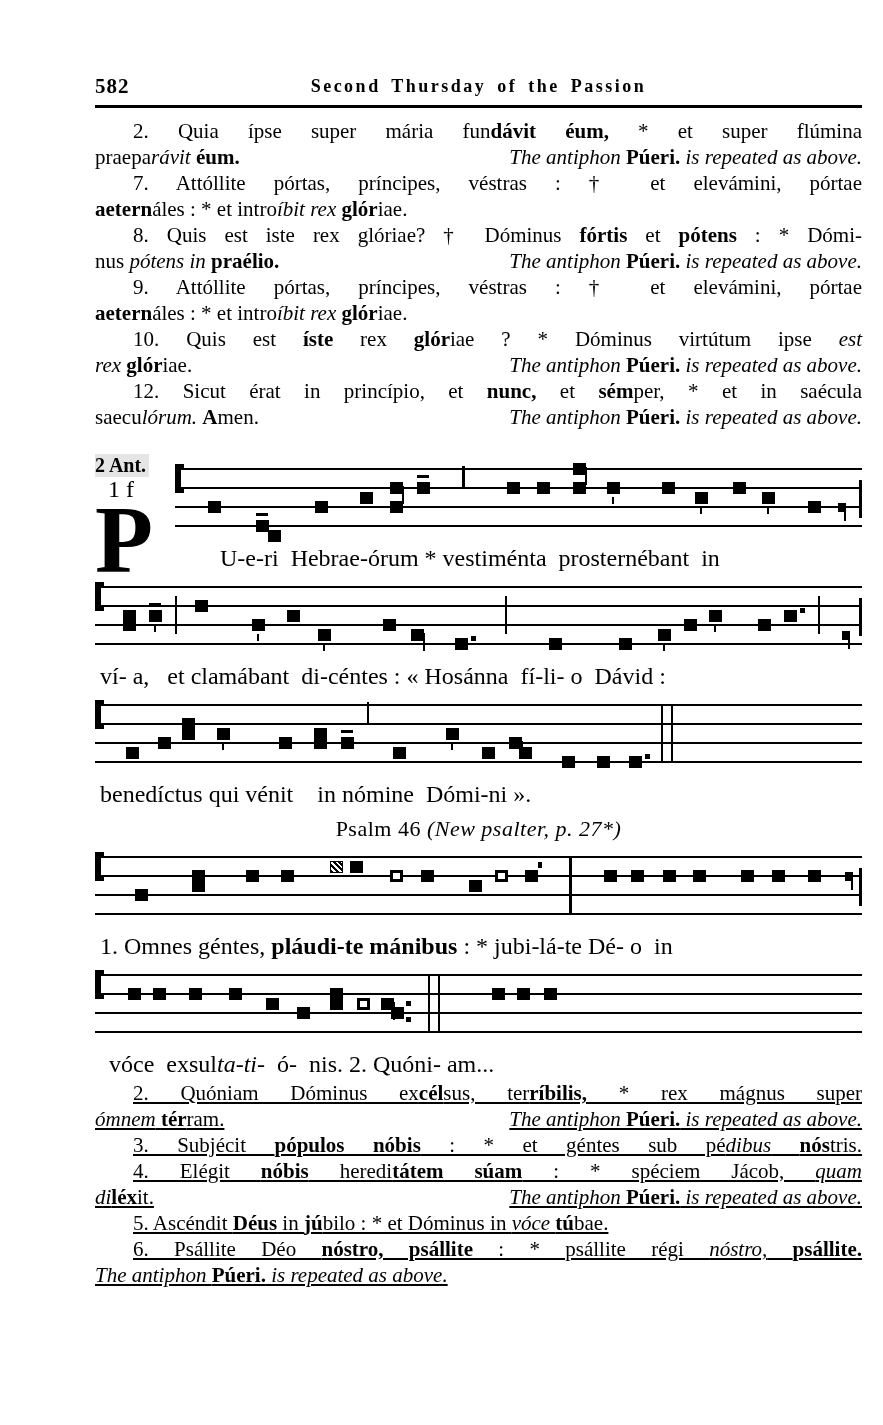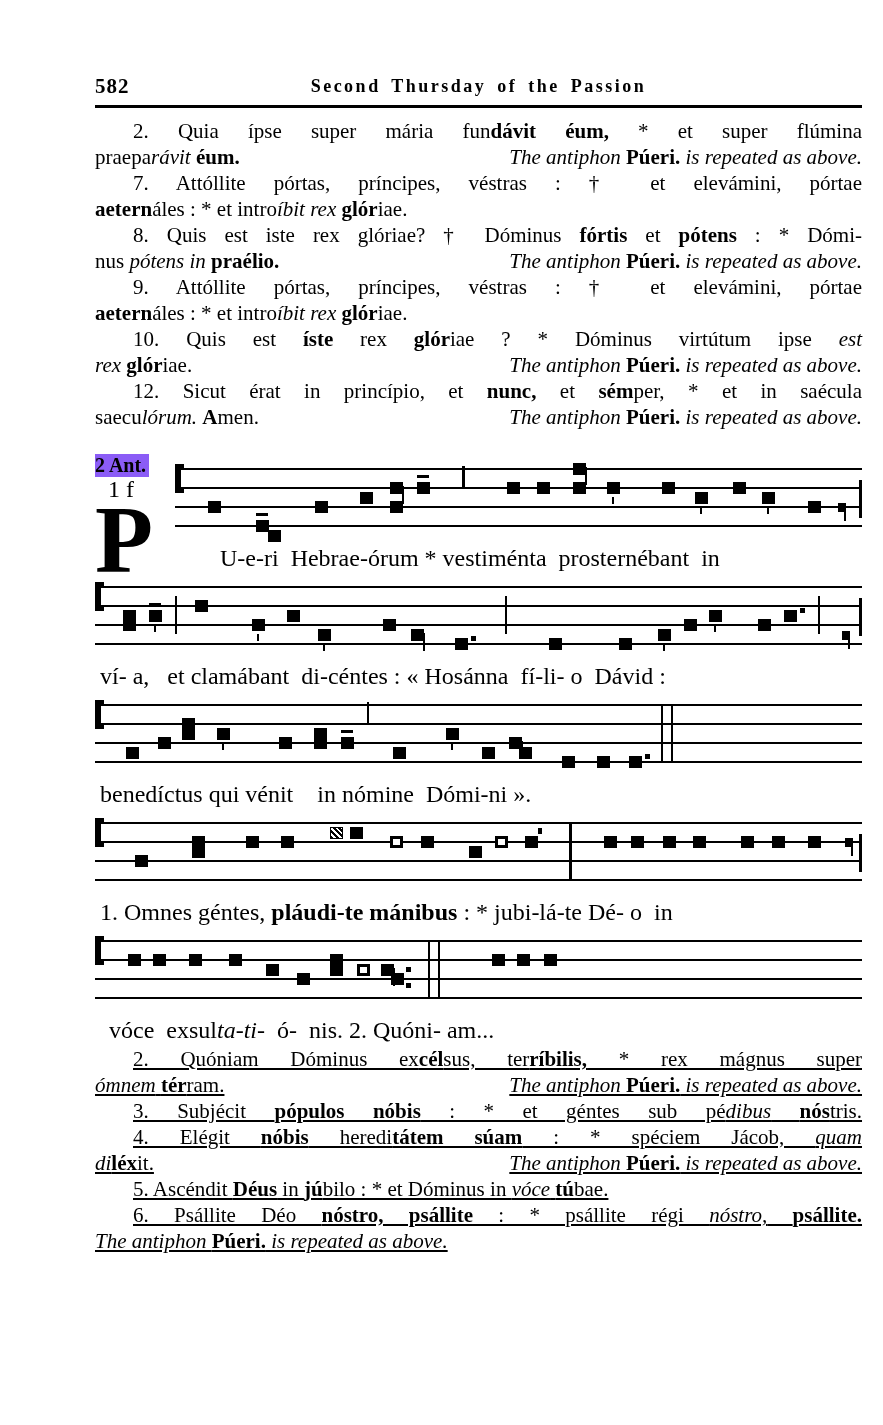--- a/index.html
+++ b/index.html
@@ -15,21 +15,21 @@
   
   .verses{margin-top:10px;font-size:21px;line-height:26px;}
   .line{min-height:26px;}
   .jl{text-align:justify;text-align-last:justify;}
   .ind{text-indent:38px;}
   .split{display:flex;justify-content:space-between;}
   .si{font-style:italic;}
   .sb{font-weight:bold;}
   
   .chant{position:relative;margin-top:26px;}
-  .antlabel{position:absolute;left:0;top:-2px;font-weight:bold;font-size:20px;z-index:3;background:#8b5cf6;padding-right:3px;}
+  .antlabel{position:absolute;left:0;top:-2px;font-weight:bold;font-size:20px;z-index:3;background:#e5e5e5;padding-right:3px;}
   .modelabel{position:absolute;left:13px;top:20px;font-weight:normal;font-size:24px;z-index:3;}
   .dropcap{position:absolute;left:0;top:46px;font-size:95px;line-height:0.80;font-weight:bold;z-index:3;}
   .staffrow{position:relative;height:86px;}
   .staff{position:absolute;left:0;right:0;top:0;bottom:0;}
   .sline{position:absolute;left:0;right:0;height:2px;background:#000;}
   .clef{position:absolute;left:0;top:8px;width:9px;height:29px;box-sizing:border-box;
         border-left:6px solid #000;border-top:5px solid #000;border-bottom:5px solid #000;}
   .ng{position:absolute;top:0;bottom:0;width:0;}
   .nt{position:absolute;box-sizing:border-box;width:13px;height:12px;background:#000;}
   .nt.h{background:#fff;border:3px solid #000;}
@@ -316,20 +316,23 @@
               </div>
               <div class="ng" style="left: 69.6%;">
                 <div class="nt" style="left: 0px; top: 64px;"></div>
                 <div class="mk" style="left: 16px; top: 62px; width: 5px; height: 5px;"></div>
               </div>
             </div>
           </div>
           <div class="lyric" style="margin-left: 5px;"><span>benedíctus qui vénit    in nómine  Dómi-ni ».</span></div>
         </div>
 
+      <div class="psheading">
+        <span><span>Psalm 46 </span><span class="si">(New psalter, p. 27*)</span></span>
+      </div>
 
       <div>
           <div class="staffrow" style="margin-left: 0px;">
             <div class="staff">
               <div class="sline" style="top: 12px;"></div>
               <div class="sline" style="top: 31px;"></div>
               <div class="sline" style="top: 50px;"></div>
               <div class="sline" style="top: 69px;"></div>
               <div class="clef"></div>
               <div class="bar" style="left: 61.8%; top: 12px; height: 59px;"></div>

